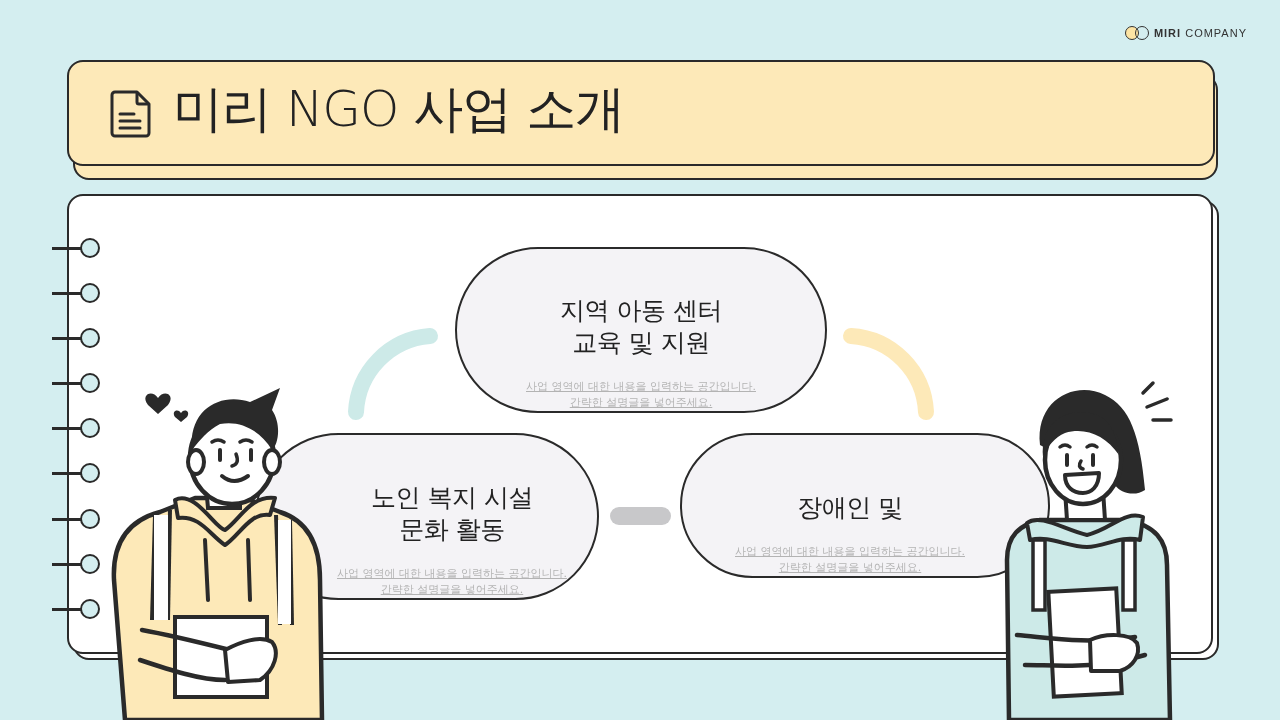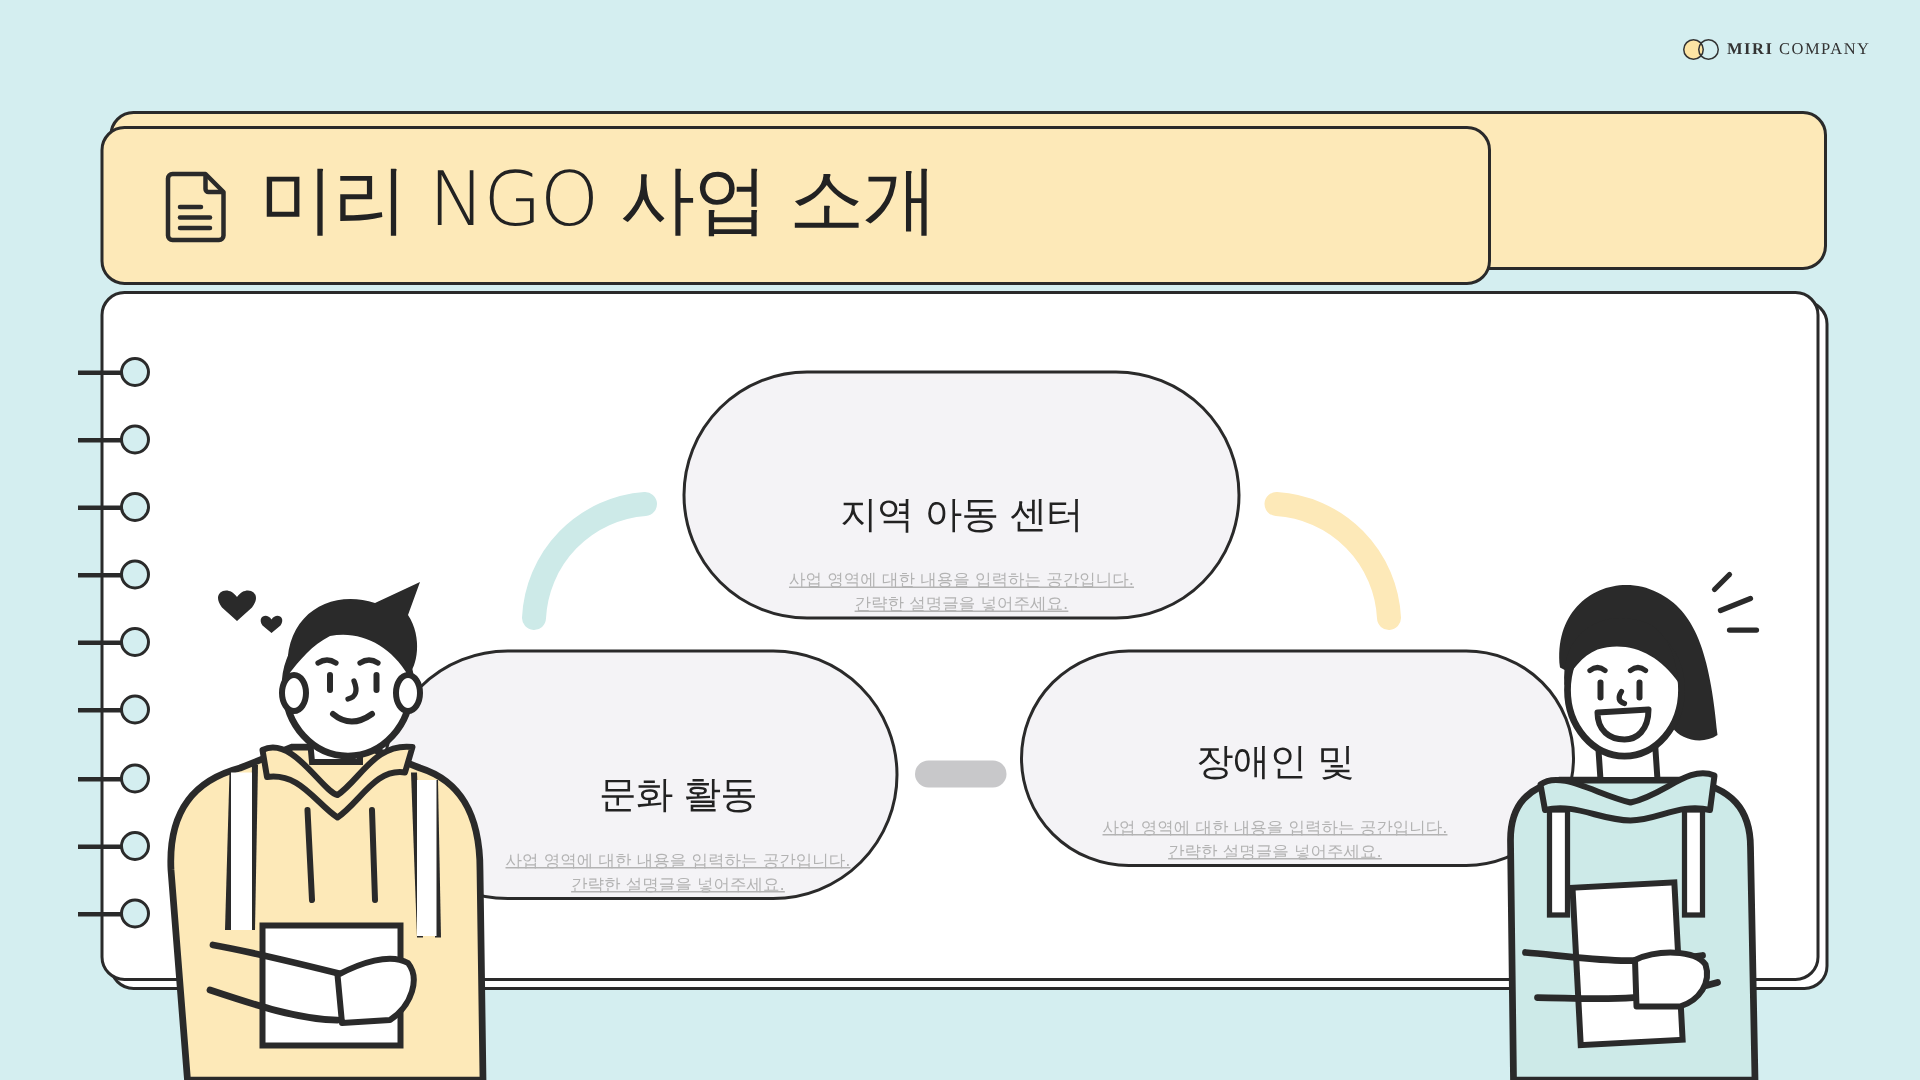--- a/index.html
+++ b/index.html
@@ -6,35 +6,35 @@
   html, body { width: 1280px; height: 720px; overflow: hidden; }
   body {
     background: #d4eef0;
     font-family: "DejaVu Sans", "Liberation Sans", sans-serif;
     position: relative;
     color: #222;
   }
   .logo {
     position: absolute; right: 33px; top: 25px;
     display: flex; align-items: center; gap: 3px;
-    font-family: Liberation Serif, serif;
+    font-family: Liberation Sans, sans-serif;
     font-size: 11px; letter-spacing: 1px; color: #333;
   }
   .logo .circles { position: relative; width: 26px; height: 16px; }
   .logo .c1 { position: absolute; left: 0; top: 1px; width: 14px; height: 14px; border-radius: 50%; background: #fde4a4; border: 1.5px solid #333; }
   .logo .c2 { position: absolute; left: 10px; top: 1px; width: 14px; height: 14px; border-radius: 50%; border: 1.5px solid #333; }
   .logo b { font-weight: 700; }
 
   
   .title-shadow {
     position: absolute; left: 73px; top: 74px; width: 1145px; height: 106px;
     background: #fde9b8; border: 2.5px solid #2a2a2a; border-radius: 16px;
   }
   .title-card {
-    position: absolute; left: 67px; top: 84px; width: 927px; height: 106px;
+    position: absolute; left: 67px; top: 60px; width: 1148px; height: 106px;
     background: #fde9b8; border: 2.5px solid #2a2a2a; border-radius: 16px;
     display: flex; align-items: center;
   }
   .doc-icon { position: absolute; left: 40px; top: 27px; width: 44px; height: 50px; }
   .title-text {
     position: absolute; left: 104px; top: 14px;
     font-size: 50px; font-weight: 300; color: #222; letter-spacing: -1px;
     font-family: "DejaVu Sans", sans-serif;
   }
   .title-sub {
@@ -138,27 +138,29 @@
     <div class="hole"></div>
   </div>
 
 <svg class="arc" style="left:0;top:0" width="1280" height="720">
   <path d="M356 412 A 80 80 0 0 1 430 336" fill="none" stroke="#cdeae8" stroke-width="16" stroke-linecap="round"></path>
   <path d="M851 336 A 80 80 0 0 1 926 412" fill="none" stroke="#fde9b8" stroke-width="16" stroke-linecap="round"></path>
 </svg>
 
 <div class="pill pill-top">
   <div class="p-title">지역 아동 센터</div>
+  <div class="p-title">교육 및 지원</div>
   <div class="p-desc">
     <div>사업 영역에 대한 내용을 입력하는 공간입니다.</div>
     <div>간략한 설명글을 넣어주세요.</div>
   </div>
 </div>
 
 <div class="pill pill-left">
+  <div class="p-title">노인 복지 시설</div>
   <div class="p-title">문화 활동</div>
   <div class="p-desc">
     <div>사업 영역에 대한 내용을 입력하는 공간입니다.</div>
     <div>간략한 설명글을 넣어주세요.</div>
   </div>
 </div>
 
 <div class="dash"></div>
 
 <div class="pill pill-right">

